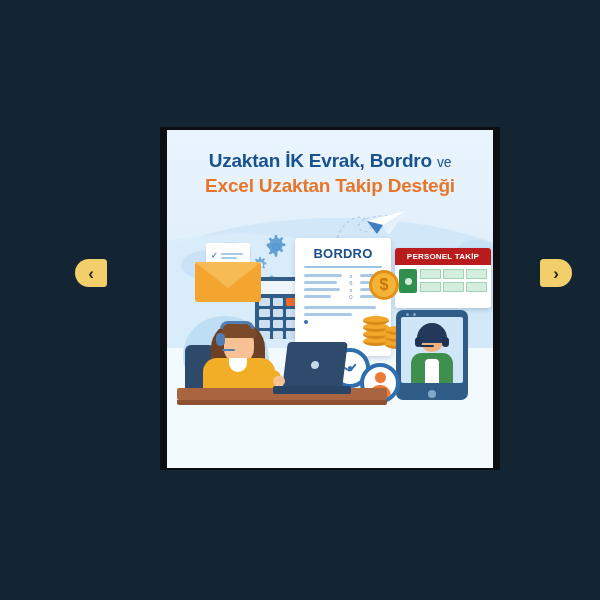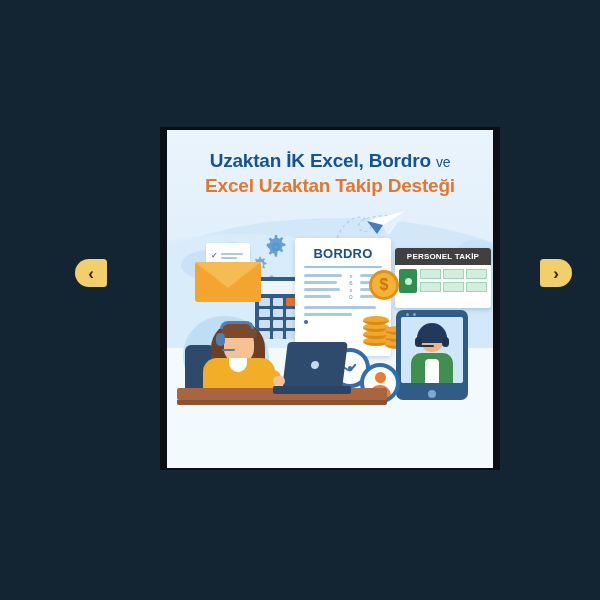--- a/index.html
+++ b/index.html
@@ -124,21 +124,21 @@
   .bd-foot{margin-top:7px;display:flex;flex-direction:column;gap:4px;}
   .bd-dot{width:4px;height:4px;border-radius:50%;background:#2f6fae;}
 
   
   .ptakip{
     position:absolute;left:228px;top:118px;width:96px;height:60px;z-index:6;
     background:#ffffff;border-radius:3px;overflow:hidden;
     box-shadow:0 2px 4px rgba(20,60,100,.2);
   }
   .pt-head{
-    background:#404040;color:#ffffff;font-size:8px;font-weight:bold;
+    background:#b91c1c;color:#ffffff;font-size:8px;font-weight:bold;
     text-align:center;padding:4px 0;letter-spacing:.2px;
   }
   .pt-body{display:flex;gap:3px;padding:4px;}
   .pt-avatar{
     width:18px;height:24px;background:#2f8f4e;border-radius:2px;
     display:flex;align-items:center;justify-content:center;
   }
   .pt-av-dot{width:7px;height:7px;border-radius:50%;background:#cdeed8;}
   .pt-cells{flex:1;display:grid;grid-template-columns:repeat(3,1fr);gap:2px;}
   .pt-cell{height:10px;background:#d4eedd;border:1px solid #9fd4b4;box-sizing:border-box;}
@@ -253,21 +253,21 @@
     <div class="hill"></div>
     <div class="hill2"></div>
     <div class="cloud" style="left:14px;top:120px;width:56px;height:30px;"></div>
     <div class="cloud" style="left:44px;top:112px;width:40px;height:26px;"></div>
     <div class="cloud" style="left:252px;top:118px;width:62px;height:28px;"></div>
     <div class="cloud" style="left:288px;top:110px;width:44px;height:26px;"></div>
     <div class="band"></div>
 
     <div class="heading">
       <div class="title-1">
-        <span>Uzaktan İK Excel, Bordro</span>
+        <span>Uzaktan İK Evrak, Bordro</span>
         <span class="small">ve</span>
       </div>
       <div class="title-2">Excel Uzaktan Takip Desteği</div>
     </div>
 
     <svg class="trail" width="70" height="34" viewBox="0 0 70 34">
       <path d="M2 30 C 10 10, 26 4, 34 14 C 40 22, 28 28, 24 20 C 20 10, 44 6, 66 8" fill="none" stroke="#8fc0e6" stroke-width="1.4" stroke-dasharray="3 3"></path>
     </svg>
     <svg class="plane" width="42" height="26" viewBox="0 0 42 26">
       <path d="M2 11 L40 1 L24 24 L18 15 Z" fill="#ffffff"></path>

